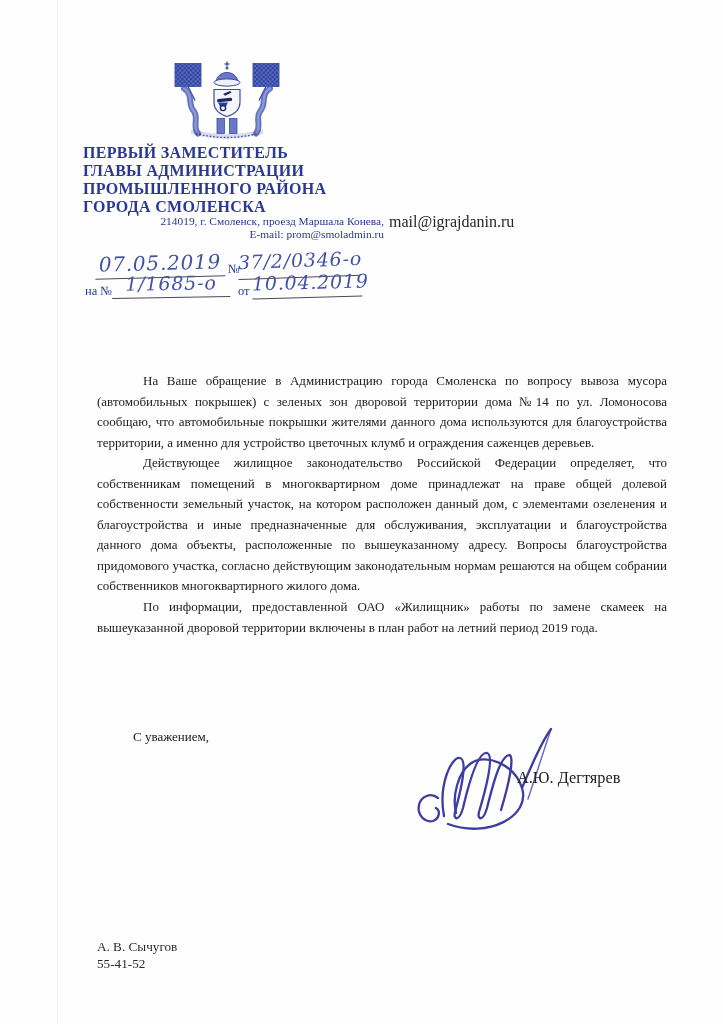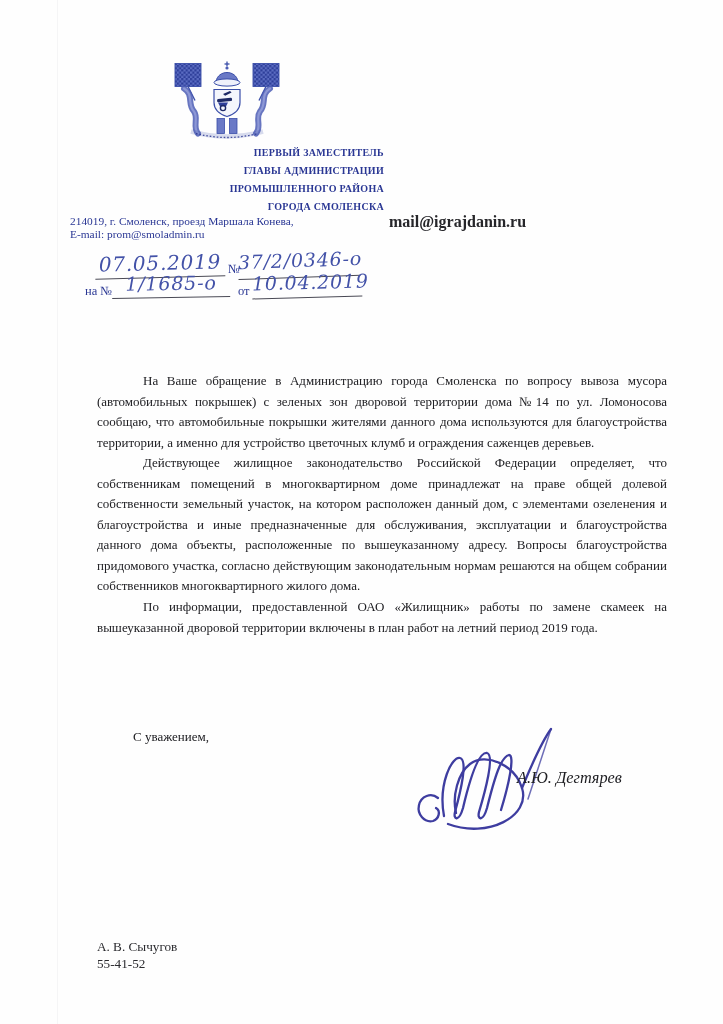--- a/index.html
+++ b/index.html
@@ -7,51 +7,51 @@
   .page {
     position:relative; width:723px; height:1024px; margin:0 auto;
     background:#fefefe; overflow:hidden;
     font-family:"Liberation Serif", serif; color:#202024;
   }
   .scan-edge { position:absolute; left:57px; top:0; width:1px; height:1024px;
     background:rgba(100,100,115,0.06); }
 
   
   .emblem { position:absolute; left:168px; top:60px; width:118px; height:85px; }
-  .lh-title { position:absolute; left:70px; top:144px; width:314px; text-align:right;
-    font-weight:bold; font-size:10px; line-height:18px; letter-spacing:0.3px; }
-  .lh-address { position:absolute; left:70px; top:215px; width:314px; text-align:left;
+  .lh-title { position:absolute; left:83px; top:144px; width:314px; text-align:left;
+    font-weight:bold; font-size:16px; line-height:18px; letter-spacing:0.3px; }
+  .lh-address { position:absolute; left:70px; top:215px; width:314px; text-align:right;
     font-size:11.4px; line-height:13px; }
 
   
   .ref { position:absolute; left:0; top:0; }
   .hand { font-family:"DejaVu Serif", serif; font-style:italic;
     letter-spacing:0.8px; white-space:nowrap; }
   .u-line { border-bottom:1.4px solid #4a4a55; text-align:center; position:absolute; }
   .ref-label { position:absolute; font-size:12.5px; white-space:nowrap; }
   .ref-date      { left:95px;  top:251px; width:130px; height:27px; font-size:20px; transform:rotate(-1.5deg); }
   .ref-no-label  { left:228px; top:262px; }
   .ref-number    { left:238px; top:249px; width:122px; height:29px; font-size:19px; transform:rotate(-2deg); }
   .ref-na-label  { left:85px;  top:284px; }
   .ref-reply     { left:112px; top:272px; width:118px; height:26px; font-size:19px; transform:rotate(-1deg); }
   .ref-ot-label  { left:238px; top:284px; }
   .ref-replydate { left:252px; top:271px; width:110px; height:27px; font-size:19px; transform:rotate(-1.5deg); }
 
   
-  .email { position:absolute; left:389px; top:213px; font-size:16px; color:#26262a;font-weight:bold; }
+  .email { position:absolute; left:389px; top:213px; font-size:16px; color:#26262a; }
 
   
   .body-text { position:absolute; left:97px; top:371px; width:570px;
     font-size:13px; line-height:20.55px; text-align:justify;font-family:Liberation Serif, serif; }
   .body-text p { text-indent:46px; margin:0; }
 
   
   .salutation { position:absolute; left:133px; top:729px; font-size:13px; }
   .signature  { position:absolute; left:408px; top:712px; width:150px; height:130px; }
-  .signer     { position:absolute; left:517px; top:768px; font-size:16.3px; white-space:nowrap;font-style:italic; }
+  .signer     { position:absolute; left:517px; top:768px; font-size:16.3px; white-space:nowrap; }
 
   
   .executor { position:absolute; left:97px; top:938px; font-size:13.2px; line-height:17px; color:#2a2a2e; }
 </style>
 </head>
 <body>
 
 <div class="page">
   <div class="scan-edge"></div>
 

